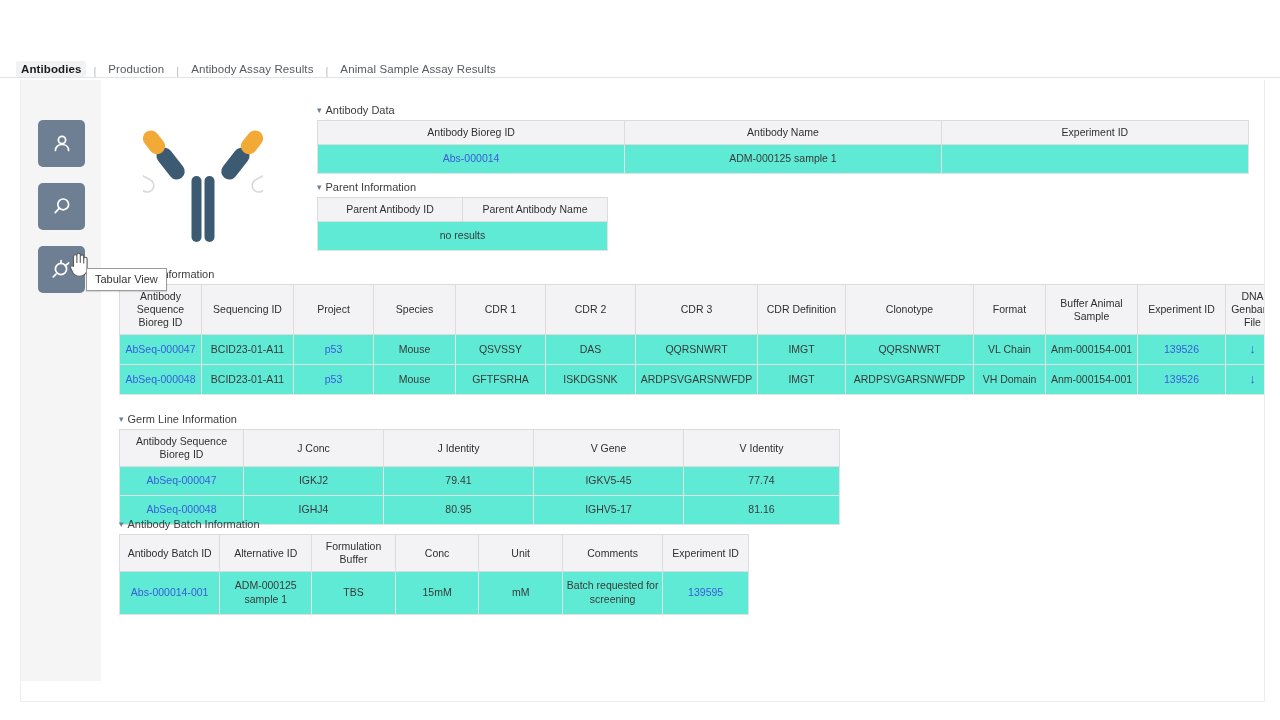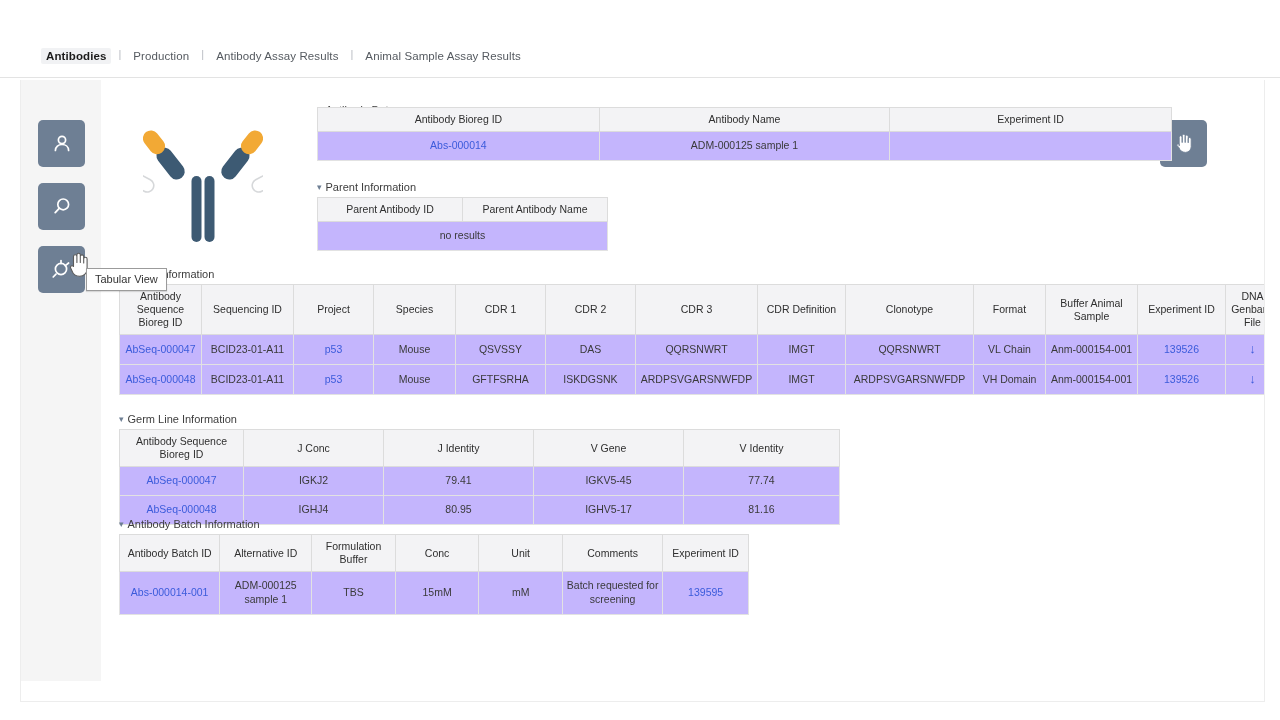--- a/index.html
+++ b/index.html
@@ -16,22 +16,22 @@
 
   
   #app { position: relative; width: 1280px; height: 720px; }
 
   #topnav {
     position: absolute;
     left: 0; top: 48px;
     width: 1280px; height: 30px;
     border-bottom: 1px solid #e3e3e3;
     display: flex;
-    align-items: flex-start;
-    padding-left: 41px;
+    align-items: flex-end;
+    padding-left: 16px;
     box-sizing: border-box;
     background: #ffffff;
   }
   .nav-item {
     font-size: 11.5px;
     color: #555a60;
     letter-spacing: .1px;
     padding: 2px 5px;
     white-space: nowrap;
   }
@@ -163,21 +163,21 @@
     padding: 5px 3px;
     line-height: 1.25;
   }
   table.grid td {
     border: 1px solid #e2e2e2;
     font-size: 10.5px;
     color: #3a3a3a;
     text-align: center;
     padding: 7px 3px;
     line-height: 1.3;
-    background: #c4b5fd;
+    background: #5eead4;
   }
   table.grid td.link a,
   a.lnk {
     color: #3b5bdb;
     text-decoration: none;
     cursor: pointer;
   }
   td.noresults {
     color: #8a8a8a;
     font-size: 10px;
@@ -185,21 +185,21 @@
   }
   .dl-arrow {
     color: #3b5bdb;
     font-size: 13px;
     line-height: 1;
     cursor: pointer;
   }
 
   
   #sec-antibody-data   { left: 296px; top: 24px; }
-  #tbl-antibody-data   { left: 296px; top: 27px; width: 855px; }
+  #tbl-antibody-data   { left: 296px; top: 40px; width: 932px; }
   #sec-parent-info     { left: 296px; top: 101px; }
   #tbl-parent-info     { left: 296px; top: 117px; width: 291px; }
 
   #sec-chain-info      { left: 98px; top: 188px; }
   #tbl-chain-info      { left: 98px; top: 204px; width: 1160px; }
 
   #sec-germline        { left: 98px; top: 333px; }
   #tbl-germline        { left: 98px; top: 349px; width: 720px; }
 
   #sec-batch           { left: 98px; top: 438px; }

